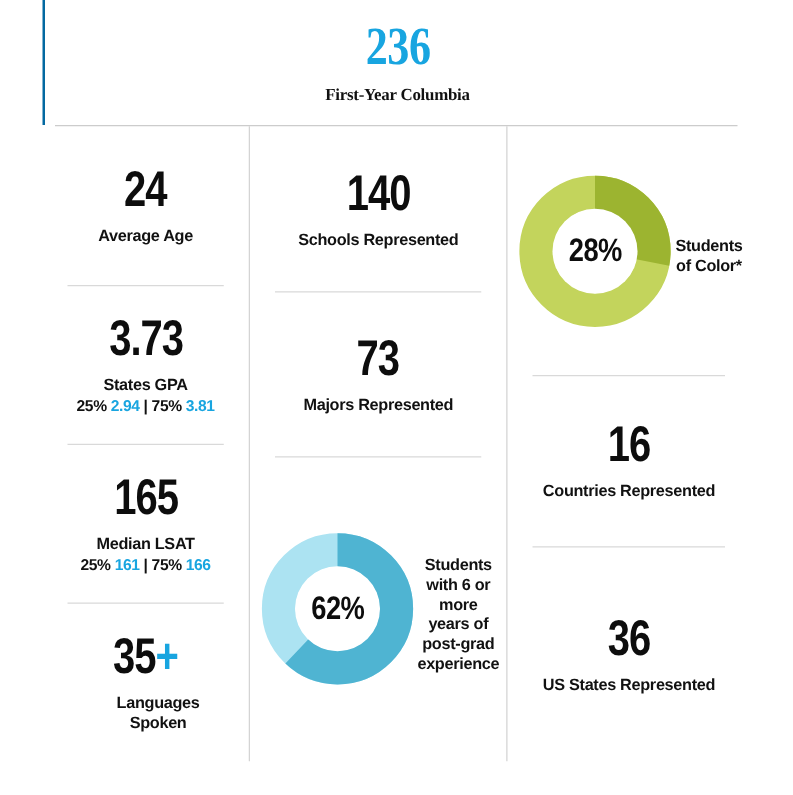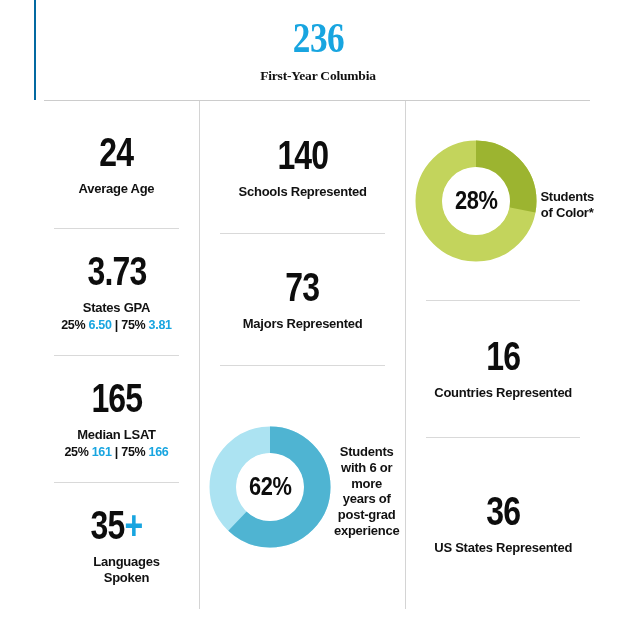--- a/index.html
+++ b/index.html
@@ -105,21 +105,21 @@
       <div class="stat">
         <div class="big-num">24</div>
         <div class="stat-label">Average Age</div>
       </div>
 
       <div class="stat">
         <div class="big-num">3.73</div>
         <div class="stat-label">States GPA</div>
         <div class="stat-sub">
           <span>25%</span>
-          <span class="v">6.50</span>
+          <span class="v">2.94</span>
           <span>|</span>
           <span>75%</span>
           <span class="v">3.81</span>
         </div>
       </div>
 
       <div class="stat">
         <div class="big-num">165</div>
         <div class="stat-label">Median LSAT</div>
         <div class="stat-sub">

